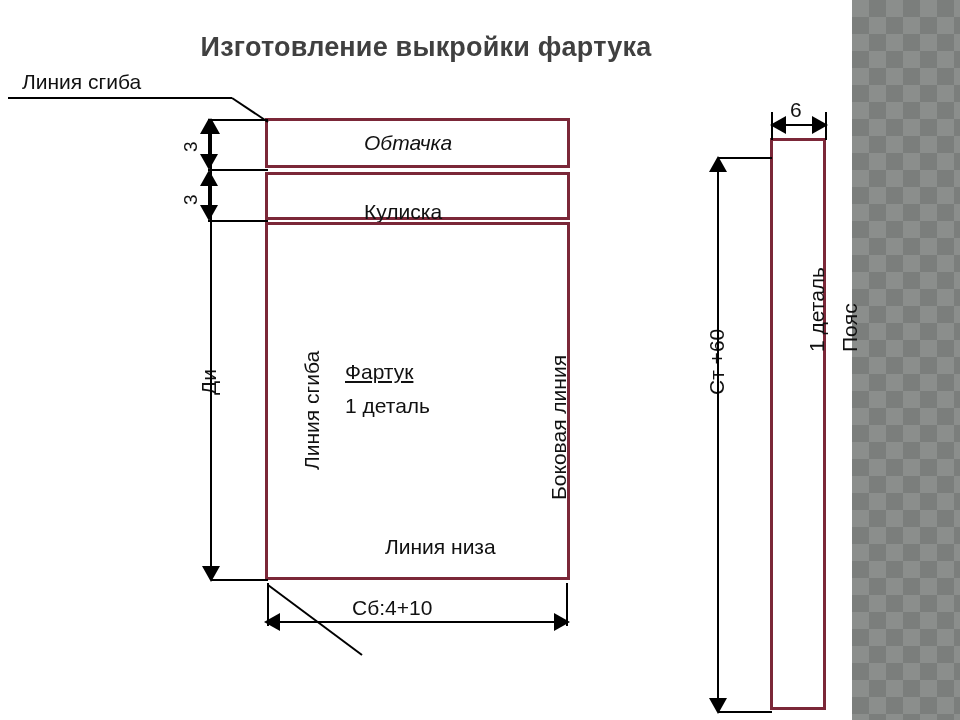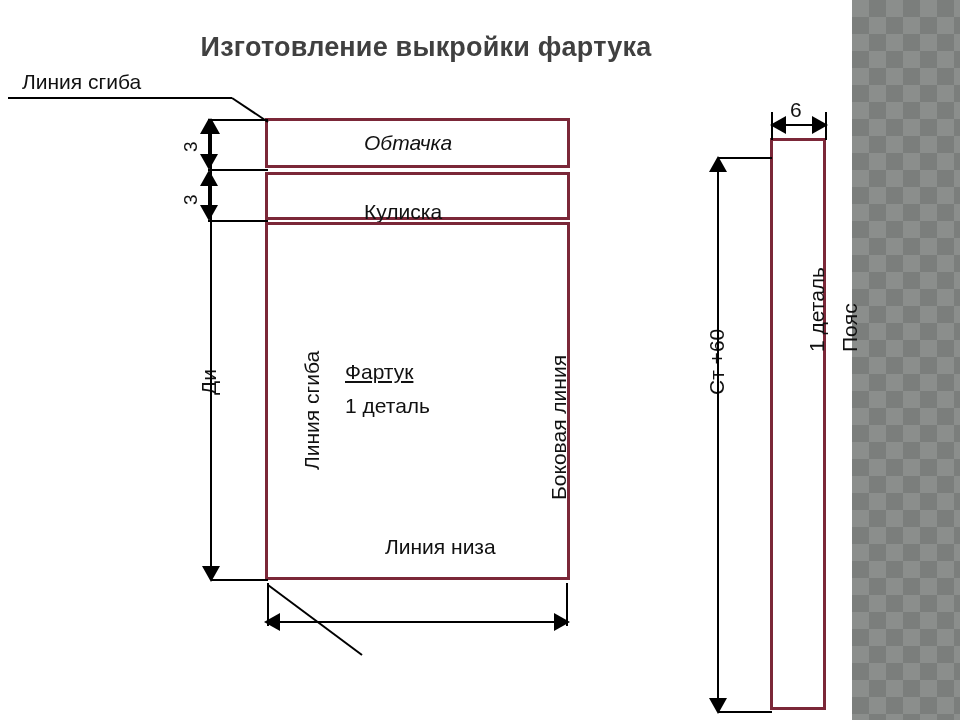--- a/index.html
+++ b/index.html
@@ -102,20 +102,21 @@
   <div class="txt vert" style="left:300px; top:470px;">Линия сгиба</div>
 
   <div class="txt vert" style="left:547px; top:500px;">Боковая линия</div>
 
   <div class="txt" style="left:22px; top:70px;">Линия сгиба</div>
 
   <div class="txt small vert" style="left:180px; top:152px;">3</div>
   <div class="txt small vert" style="left:180px; top:205px;">3</div>
   <div class="txt vert" style="left:197px; top:395px;">Ди</div>
 
+  <div class="txt" style="left:352px; top:596px; width:165px; white-space:normal;">Сб:4+10</div>
 
   <div class="box" style="left:770px; top:138px; width:56px; height:572px;"></div>
 
   <div class="txt vert" style="left:838px; top:352px;">Пояс</div>
   <div class="txt vert" style="left:805px; top:352px;">1 деталь</div>
 
   <div class="txt" style="left:790px; top:98px;">6</div>
   <div class="txt vert" style="left:705px; top:395px;">Ст +60</div>
 
   <svg class="overlay" viewBox="0 0 960 720" xmlns="http://www.w3.org/2000/svg">

